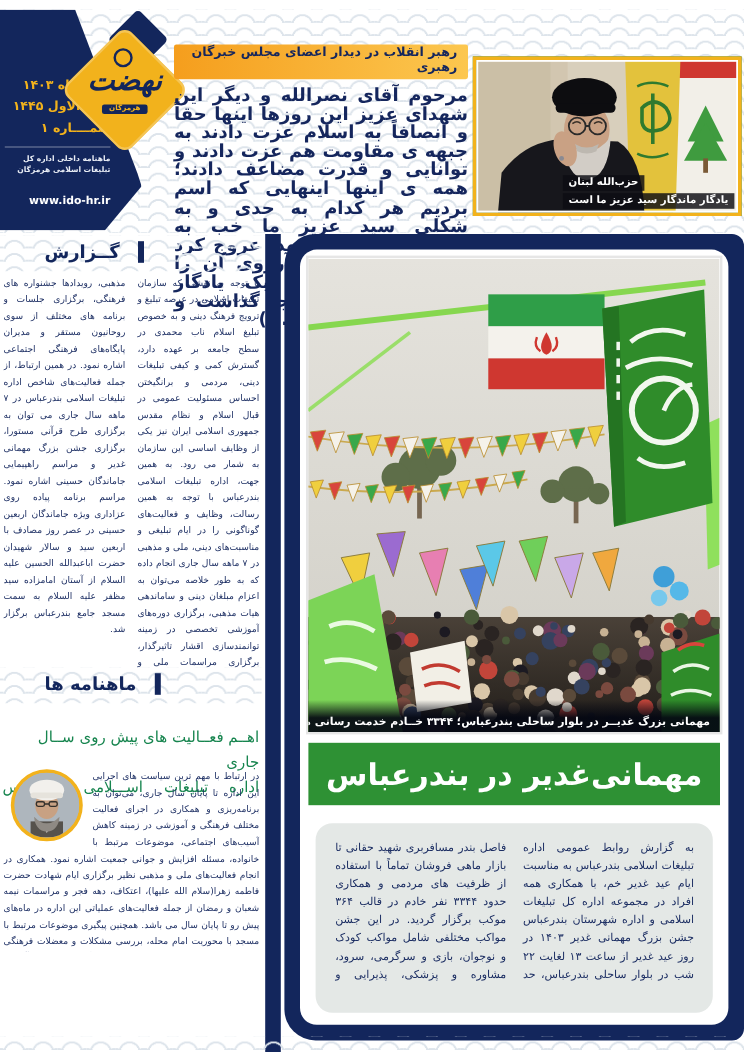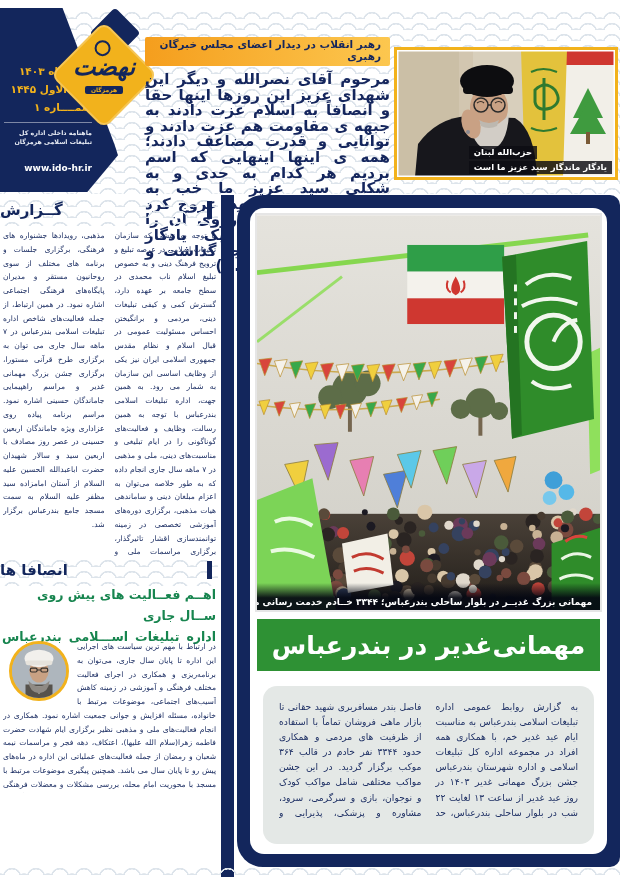--- a/index.html
+++ b/index.html
@@ -35,26 +35,26 @@
     font-size:10.5px;font-weight:bold;padding:1px 9px 4px 9px;border-radius:2px;}
   #quote-text{margin-top:6px;color:#15265d;font-size:15px;font-weight:bold;line-height:15.6px;
     text-align:justify;text-align-last:right;}
   #leader-photo{left:394px;top:47px;width:224px;height:133px;border:3px solid #f2b21c;background:#15803d;box-sizing:border-box;}
   #leader-photo svg{display:block;}
   #leader-cap{position:absolute;right:3px;bottom:3px;text-align:right;}
   .cap-bar{display:block;width:fit-content;margin-right:auto;margin-left:0;background:rgba(12,12,18,.82);
     color:#fff;font-size:8.5px;font-weight:bold;padding:1px 5px 2px 5px;margin-top:2px;white-space:nowrap;}
   
   .sec-band{left:0;width:218px;height:30px;}
-  .sec-title{left:0;width:212px;display:flex;align-items:center;justify-content:space-between;gap:15px;direction:rtl;padding-right:6px;}
+  .sec-title{left:0;width:212px;display:flex;align-items:center;justify-content:flex-end;gap:15px;direction:rtl;padding-right:6px;padding-left:37px;}
   .sec-bar{width:5px;height:18px;background:#13265c;display:inline-block;}
   .sec-label{color:#13265c;font-size:15px;font-weight:bold;}
   .body-col{color:#1c2e63;font-size:7.6px;line-height:13.75px;text-align:justify;direction:rtl;overflow:hidden;}
   #report-body{left:3px;top:229px;width:213px;height:330px;column-count:2;column-gap:10px;column-fill:auto;}
-  #prog-headline{left:2px;top:584px;width:214px;color:#17854f;font-weight:bold;font-size:12.5px;line-height:21px;direction:rtl;}
+  #prog-headline{left:2px;top:603px;width:214px;color:#17854f;font-weight:normal;font-size:12.5px;line-height:21px;direction:rtl;}
   .stretch{text-align:justify;text-align-last:justify;}
   #prog-body{left:3px;top:640px;width:213px;height:153px;}
   #cleric-pic{float:left;width:54px;height:54px;border-radius:50%;border:3px solid #f2b21c;overflow:hidden;
     margin:1px 8px 3px 6px;background:#aeb6bd;}
   
   #divider{left:221px;top:195px;width:13px;height:682px;background:#13265c;}
   #panel{left:237px;top:195px;width:383px;height:672px;background:#13265c;border-radius:26px 10px 10px 26px;}
   #panel-inner{position:absolute;left:13px;top:13px;right:13px;bottom:13px;background:#ffffff;border-radius:14px;padding:5px;box-sizing:border-box;}
   #crowd-photo{position:relative;width:347px;height:399px;margin:0 auto;border:2px solid #e6e6e6;box-sizing:border-box;overflow:hidden;}
   #crowd-cap{position:absolute;left:0;right:0;bottom:0;padding:14px 8px 3px 8px;
@@ -140,21 +140,21 @@
   <div class="abs pat sec-band" style="top:196px"></div>
   <div class="abs sec-title" style="top:201px">
     <span class="sec-bar"></span>
     <span class="sec-label">گــزارش</span>
   </div>
   <div class="abs body-col" id="report-body">با توجه به نقشی که سازمان تبلیغات اسلامی در عرصه تبلیغ و ترویج فرهنگ دینی و به خصوص تبلیغ اسلام ناب محمدی در سطح جامعه بر عهده دارد، گسترش کمی و کیفی تبلیغات دینی، مردمی و برانگیختن احساس مسئولیت عمومی در قبال اسلام و نظام مقدس جمهوری اسلامی ایران نیز یکی از وظایف اساسی این سازمان به شمار می رود. به همین جهت، اداره تبلیغات اسلامی بندرعباس با توجه به همین رسالت، وظایف و فعالیت‌های گوناگونی را در ایام تبلیغی و مناسبت‌های دینی، ملی و مذهبی در ۷ ماهه سال جاری انجام داده که به طور خلاصه می‌توان به اعزام مبلغان دینی و ساماندهی هیات مذهبی، برگزاری دوره‌های آموزشی تخصصی در زمینه توانمندسازی اقشار تاثیرگذار، برگزاری مراسمات ملی و مذهبی، رویدادها جشنواره های فرهنگی، برگزاری جلسات و برنامه های مختلف از سوی روحانیون مستقر و مدیران پایگاه‌های فرهنگی اجتماعی اشاره نمود. در همین ارتباط، از جمله فعالیت‌های شاخص اداره تبلیغات اسلامی بندرعباس در ۷ ماهه سال جاری می توان به برگزاری طرح قرآنی مستورا، برگزاری جشن بزرگ مهمانی غدیر و مراسم راهپیمایی جاماندگان حسینی اشاره نمود. مراسم برنامه پیاده روی عزاداری ویژه جاماندگان اربعین حسینی در عصر روز مصادف با اربعین سید و سالار شهیدان حضرت اباعبدالله الحسین علیه السلام از آستان امامزاده سید مظفر علیه السلام به سمت مسجد جامع بندرعباس برگزار شد.</div>
 
   <div class="abs pat sec-band" style="top:556px"></div>
   <div class="abs sec-title" style="top:561px">
     <span class="sec-bar"></span>
-    <span class="sec-label">انصافا ها</span>
+    <span class="sec-label">ماهنامه ها</span>
   </div>
   <div class="abs" id="prog-headline">
     <div>اهــم فعــالیت های پیش روی ســال جاری</div>
     <div class="stretch">اداره تبلیغات اســـلامی بندرعباس</div>
   </div>
   <div class="abs body-col" id="prog-body">
     <span id="cleric-pic">
       <svg width="54" height="54" viewBox="0 0 56 56">
         <rect width="56" height="56" fill="#aeb6bd"></rect>
         <rect x="14" y="42" width="28" height="14" fill="#56524c"></rect>

